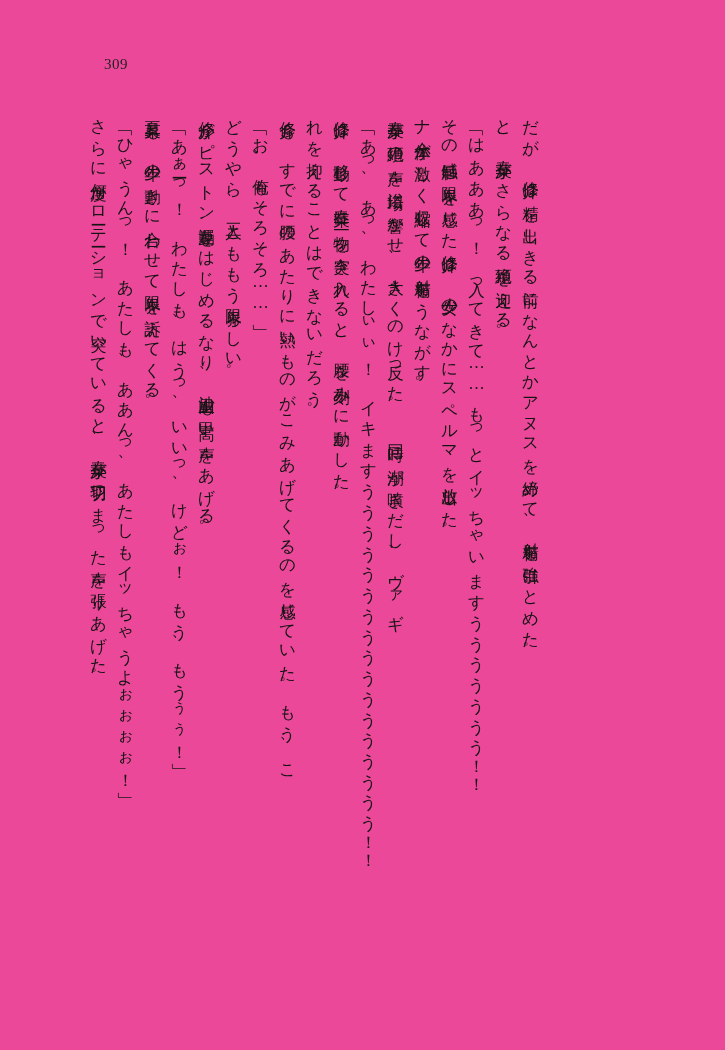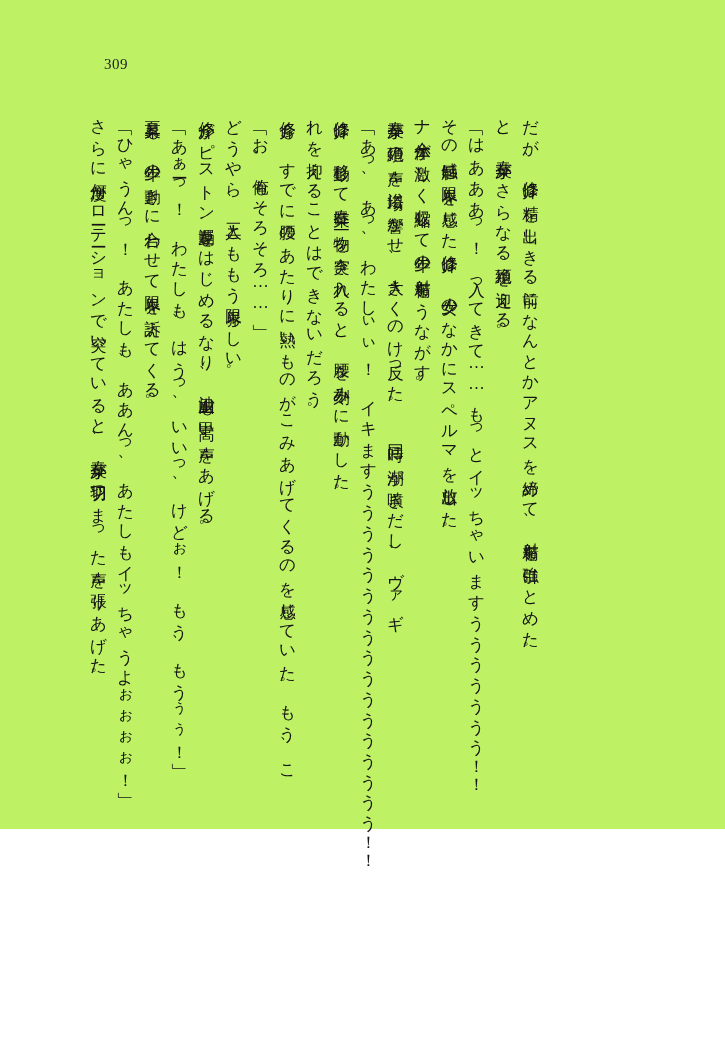--- a/index.html
+++ b/index.html
@@ -10,22 +10,22 @@
   body {
     width: 725px;
     height: 1050px;
     font-family: "Liberation Serif", "DejaVu Serif", serif;
     color: #1a1a1a;
     overflow: hidden;
   }
   .page {
     position: relative;
     width: 725px;
-    height: 829px;
-    background: #bef264;
+    height: 1050px;
+    background: #ec4899;
     box-sizing: border-box;
   }
   .page-number {
     position: absolute;
     top: 56px;
     left: 104px;
     font-size: 15px;
     letter-spacing: 0.5px;
     color: #222;
     font-family: "Liberation Serif", "DejaVu Serif", serif;

